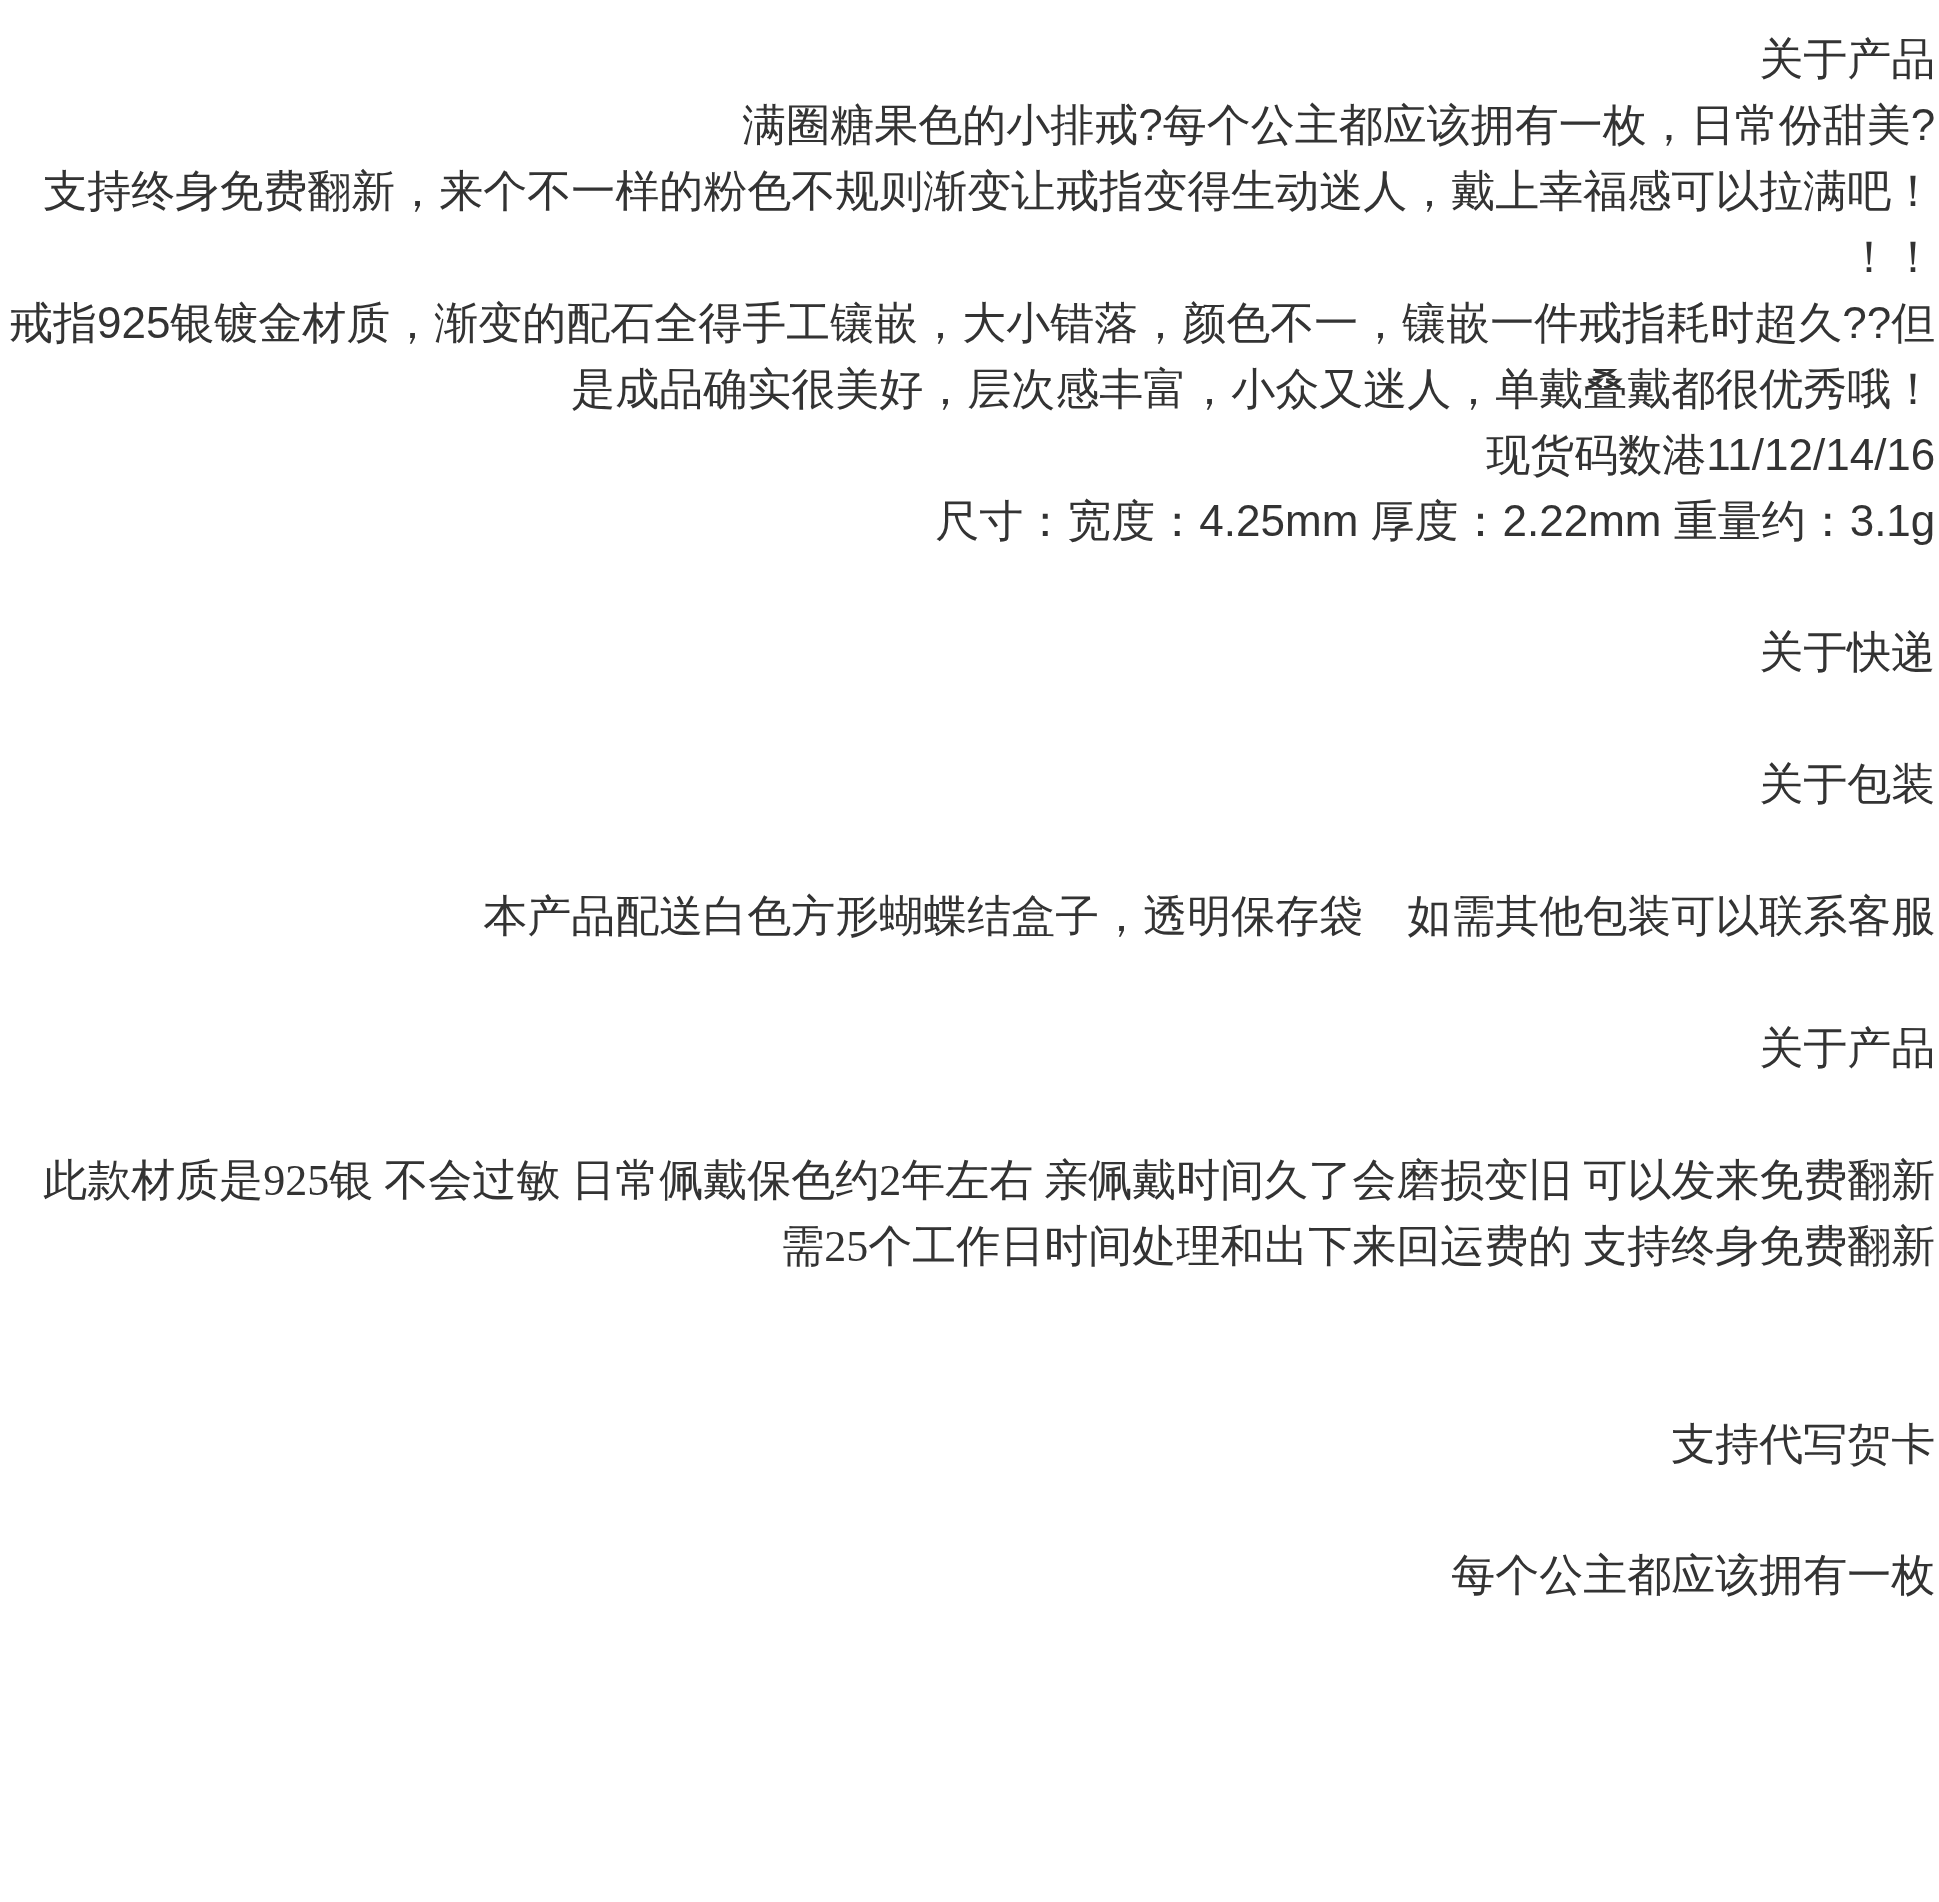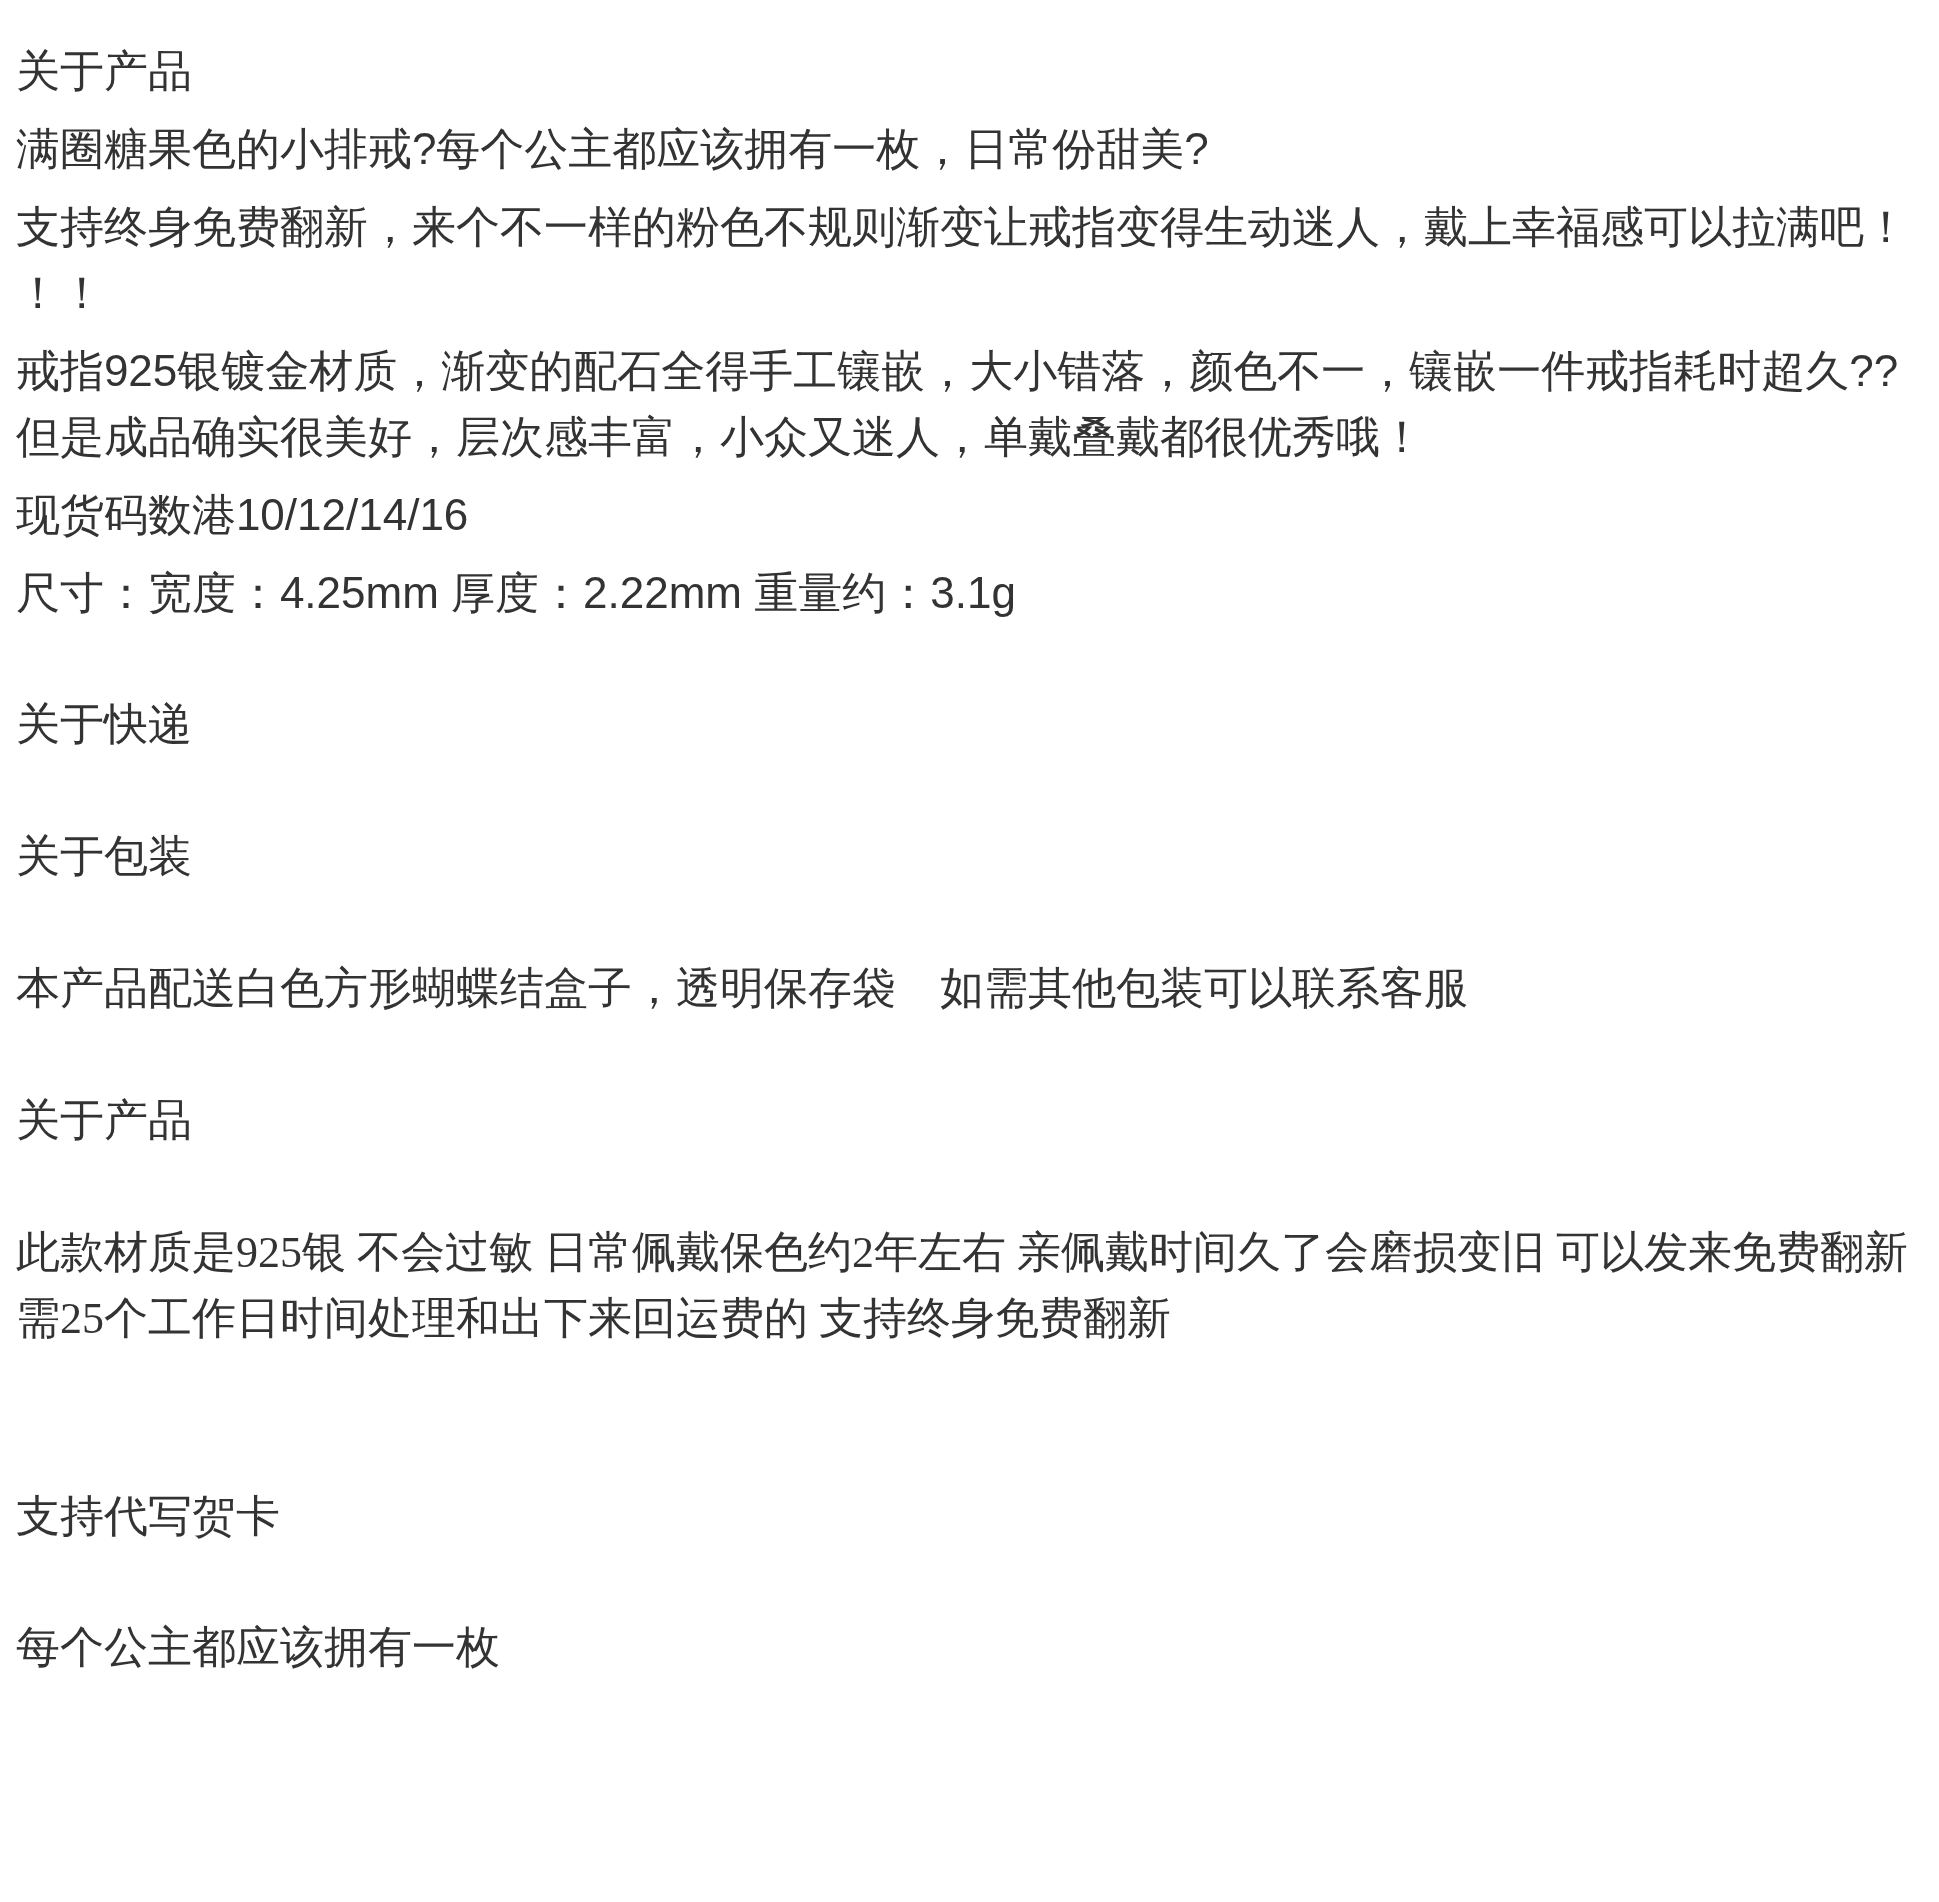--- a/index.html
+++ b/index.html
@@ -14,39 +14,40 @@
     padding: 26px 4.7px 0 3.9px;
     font-family: "Liberation Sans", "DejaVu Sans", sans-serif;
     font-size: 44px;
     line-height: 66px;
     color: #333333;
     word-break: break-all;
     overflow-wrap: anywhere;
     line-break: anywhere;
   }
   .doc p {
-    margin: 12px;
+    margin: 0;
     min-height: 66px;
+    text-align: right;
   }
   
   .gap-1 { margin-top: 66px !important; font-family: Liberation Serif, serif; }
   
   .gap-2 { margin-top: 131px !important; }
 </style>
 </head>
 <body>
 
 <main class="doc">
 
   <section>
     <p>关于产品</p>
     <p>满圈糖果色的小排戒?每个公主都应该拥有一枚，日常份甜美?</p>
     <p>支持终身免费翻新，来个不一样的粉色不规则渐变让戒指变得生动迷人，戴上幸福感可以拉满吧！！！</p>
     <p>戒指925银镀金材质，渐变的配石全得手工镶嵌，大小错落，颜色不一，镶嵌一件戒指耗时超久??但是成品确实很美好，层次感丰富，小众又迷人，单戴叠戴都很优秀哦！</p>
-    <p>现货码数港10/12/14/16</p>
+    <p>现货码数港11/12/14/16</p>
     <p>尺寸：宽度：4.25mm 厚度：2.22mm 重量约：3.1g</p>
   </section>
 
   <section>
     <p class="gap-1">关于快递</p>
   </section>
 
   <section>
     <p class="gap-1">关于包装</p>
     <p class="gap-1">本产品配送白色方形蝴蝶结盒子，透明保存袋　如需其他包装可以联系客服</p>

